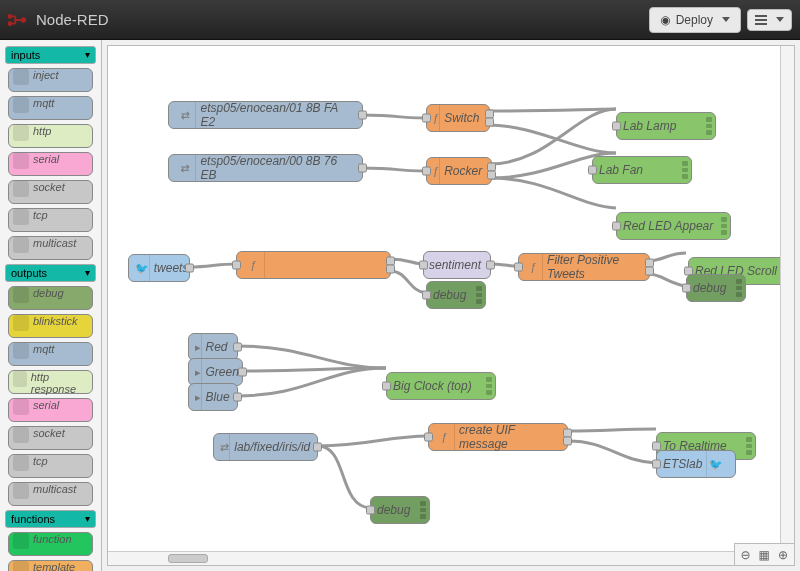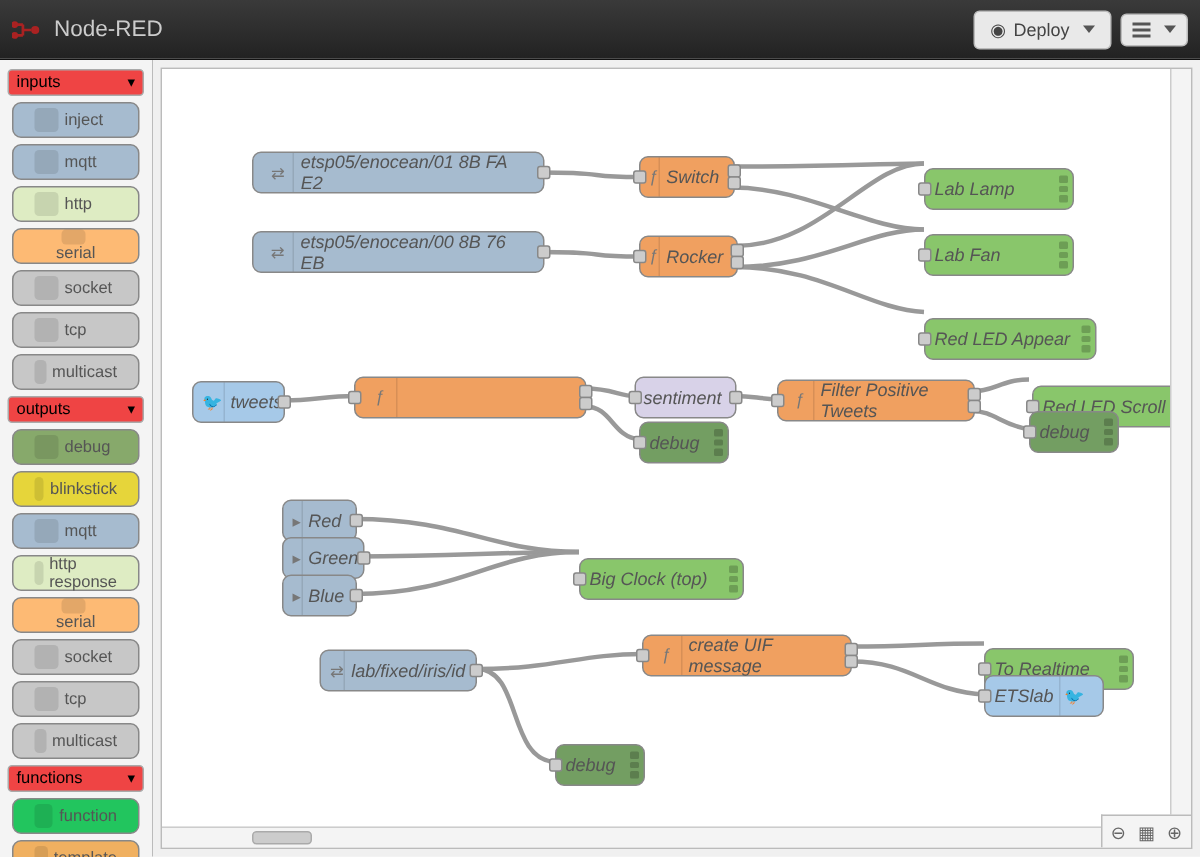--- a/index.html
+++ b/index.html
@@ -21,34 +21,34 @@
   .btn .arrow-down { width:0;height:0;border-left:4px solid transparent;border-right:4px solid transparent;border-top:5px solid #555;margin-left:4px;}
   .bar-icon { display:inline-block; width:12px; height:10px; background:linear-gradient(#555,#555) 0 0/12px 2px no-repeat,linear-gradient(#555,#555) 0 4px/12px 2px no-repeat,linear-gradient(#555,#555) 0 8px/12px 2px no-repeat;}
 
   .body { position:absolute; top:40px; left:0; right:0; bottom:0; display:flex; }
 
   .palette {
     width: 102px; background:#f4f4f4; border-right:1px solid #bbb;
     overflow-y:auto; overflow-x:hidden; padding:3px 0;
   }
   .palette-cat {
-    background:#ef4444; border:1px solid #aaa; border-radius:3px; margin:3px 5px;
+    background:#14b8a6; border:1px solid #aaa; border-radius:3px; margin:3px 5px;
     font-size:11px; padding:2px 5px; display:flex; justify-content:space-between; 
     cursor:pointer;
   }
   .palette-cat .chev { font-size:10px; }
   .palette-node {
-    margin:4px 8px; height:24px; border-radius:6px; font-size:11px; 
-    display:flex; align-items:center; padding:0 14px; color:#555; border:1px solid #888;
+    margin:4px 8px; height:24px; border-radius:6px; font-size:11px; font-style:italic;
+    display:flex; padding:0 4px; color:#555; border:1px solid #888;
     position:relative; cursor:grab;
   }
   .pn-icon { width:16px;height:16px;border-radius:3px;margin-right:4px;background:rgba(0,0,0,0.1);display:flex;align-items:center;justify-content:center;font-size:9px;color:#666;}
   .pn-blue { background:#a6bbcf; }
   .pn-pale { background:#deecc3; }
-  .pn-orange { background:#fdba74;flex-direction:column; }
+  .pn-orange { background:#f9a8d4; }
   .pn-grey { background:#c7c7c7; }
   .pn-green { background:#87a96b; }
   .pn-yellow { background:#e6d53a; }
   .pn-func { background:#22c55e; }
   .pn-tmpl { background:#f0b060; }
 
   .workspace { flex:1; position:relative; background:#fff; border:1px solid #bbb; margin:5px; overflow:auto; }
 
   .flow-node {
     position:absolute; height:28px; border-radius:6px; border:1px solid #888;
@@ -245,21 +245,21 @@
     </div>
     <div class="flow-node fn-green" style="left:508px; top:50px; width:100px;">
       <span>Lab Lamp</span>
       <span class="port port-in"></span>
       <div class="bars-r">
           <span></span>
           <span></span>
           <span></span>
         </div>
     </div>
-    <div class="flow-node fn-green" style="left:508px; top:94px; width:100px;">
+    <div class="flow-node fn-green" style="left:484px; top:94px; width:100px;">
       <span>Lab Fan</span>
       <span class="port port-in"></span>
       <div class="bars-r">
           <span></span>
           <span></span>
           <span></span>
         </div>
     </div>
     <div class="flow-node fn-green" style="left:508px; top:150px; width:115px;">
       <span>Red LED Appear</span>

